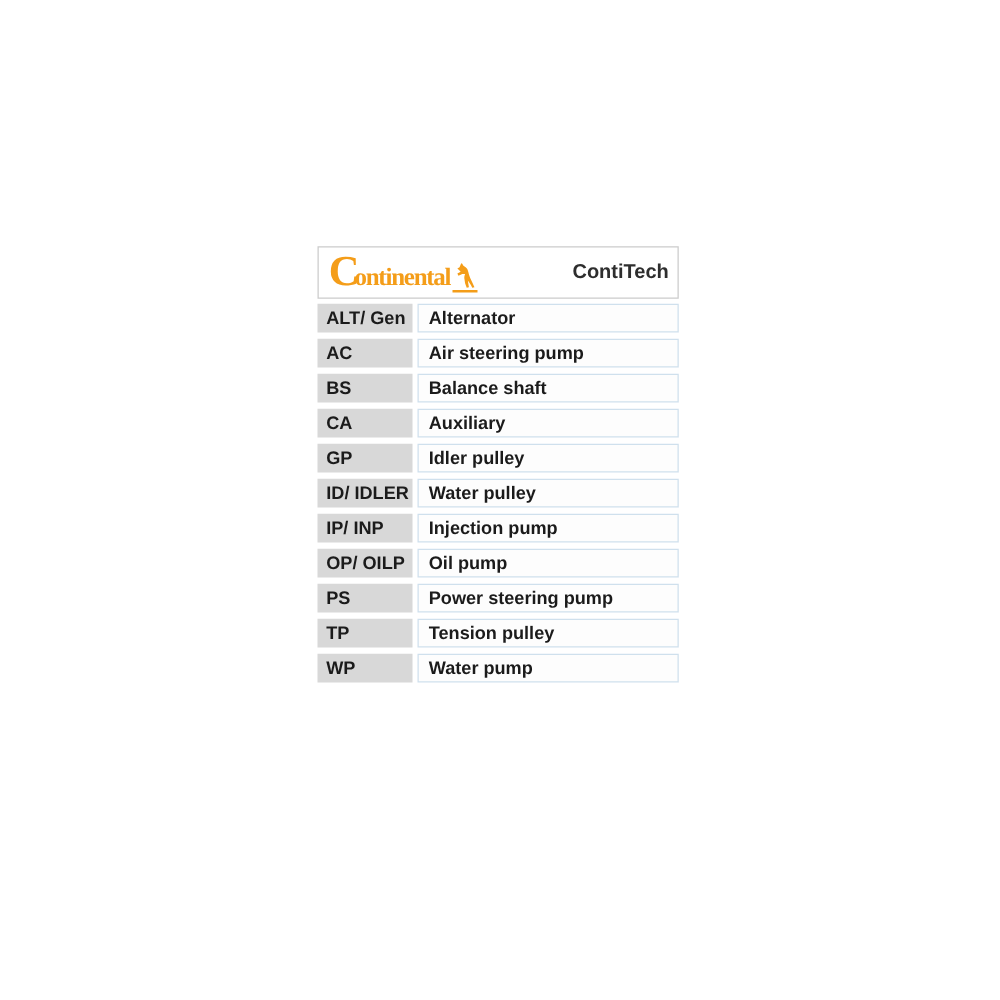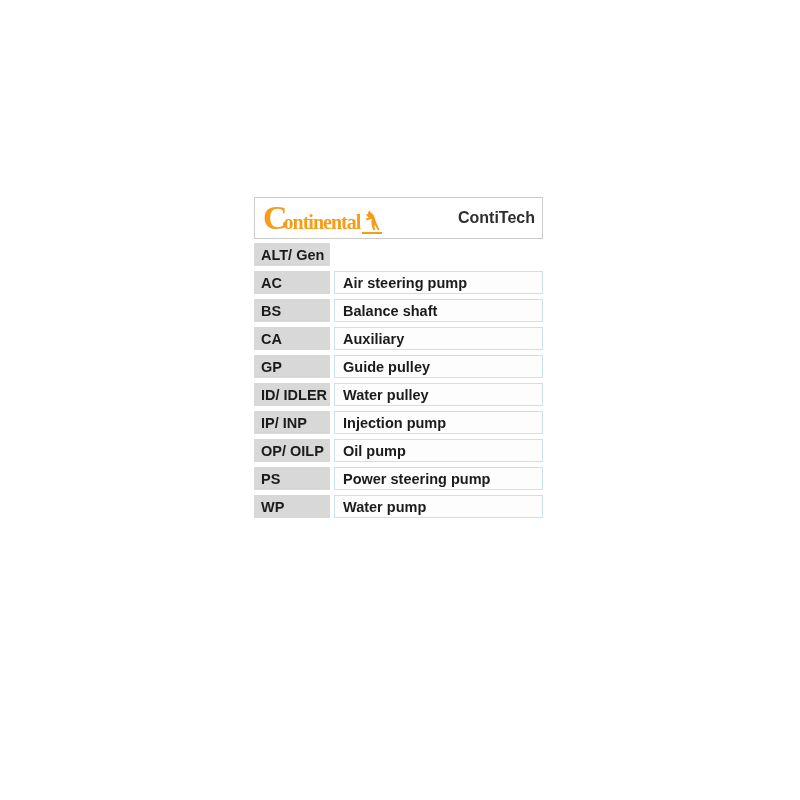--- a/index.html
+++ b/index.html
@@ -115,20 +115,21 @@
           </svg>
         </span>
       </div>
       <span class="subbrand">ContiTech</span>
     </div>
 
     <div class="rows">
 
         <div class="row">
           <div class="abbr-cell">ALT/ Gen</div>
+          <div class="label-cell">Alternator</div>
         </div>
 
         <div class="row">
           <div class="abbr-cell">AC</div>
           <div class="label-cell">Air steering pump</div>
         </div>
 
 
         <div class="row">
           <div class="abbr-cell">BS</div>
@@ -137,21 +138,21 @@
 
         <div class="row">
           <div class="abbr-cell">CA</div>
           <div class="label-cell">Auxiliary</div>
         </div>
 
 
 
         <div class="row">
           <div class="abbr-cell">GP</div>
-          <div class="label-cell">Guide pulley</div>
+          <div class="label-cell">Idler pulley</div>
         </div>
 
         <div class="row">
           <div class="abbr-cell">ID/ IDLER</div>
           <div class="label-cell">Water pulley</div>
         </div>
 
         <div class="row">
           <div class="abbr-cell">IP/ INP</div>
           <div class="label-cell">Injection pump</div>
@@ -160,20 +161,24 @@
         <div class="row">
           <div class="abbr-cell">OP/ OILP</div>
           <div class="label-cell">Oil pump</div>
         </div>
 
         <div class="row">
           <div class="abbr-cell">PS</div>
           <div class="label-cell">Power steering pump</div>
         </div>
 
+        <div class="row">
+          <div class="abbr-cell">TP</div>
+          <div class="label-cell">Tension pulley</div>
+        </div>
 
         <div class="row">
           <div class="abbr-cell">WP</div>
           <div class="label-cell">Water pump</div>
         </div>
 
     </div>
 
   </div>
 </div>

